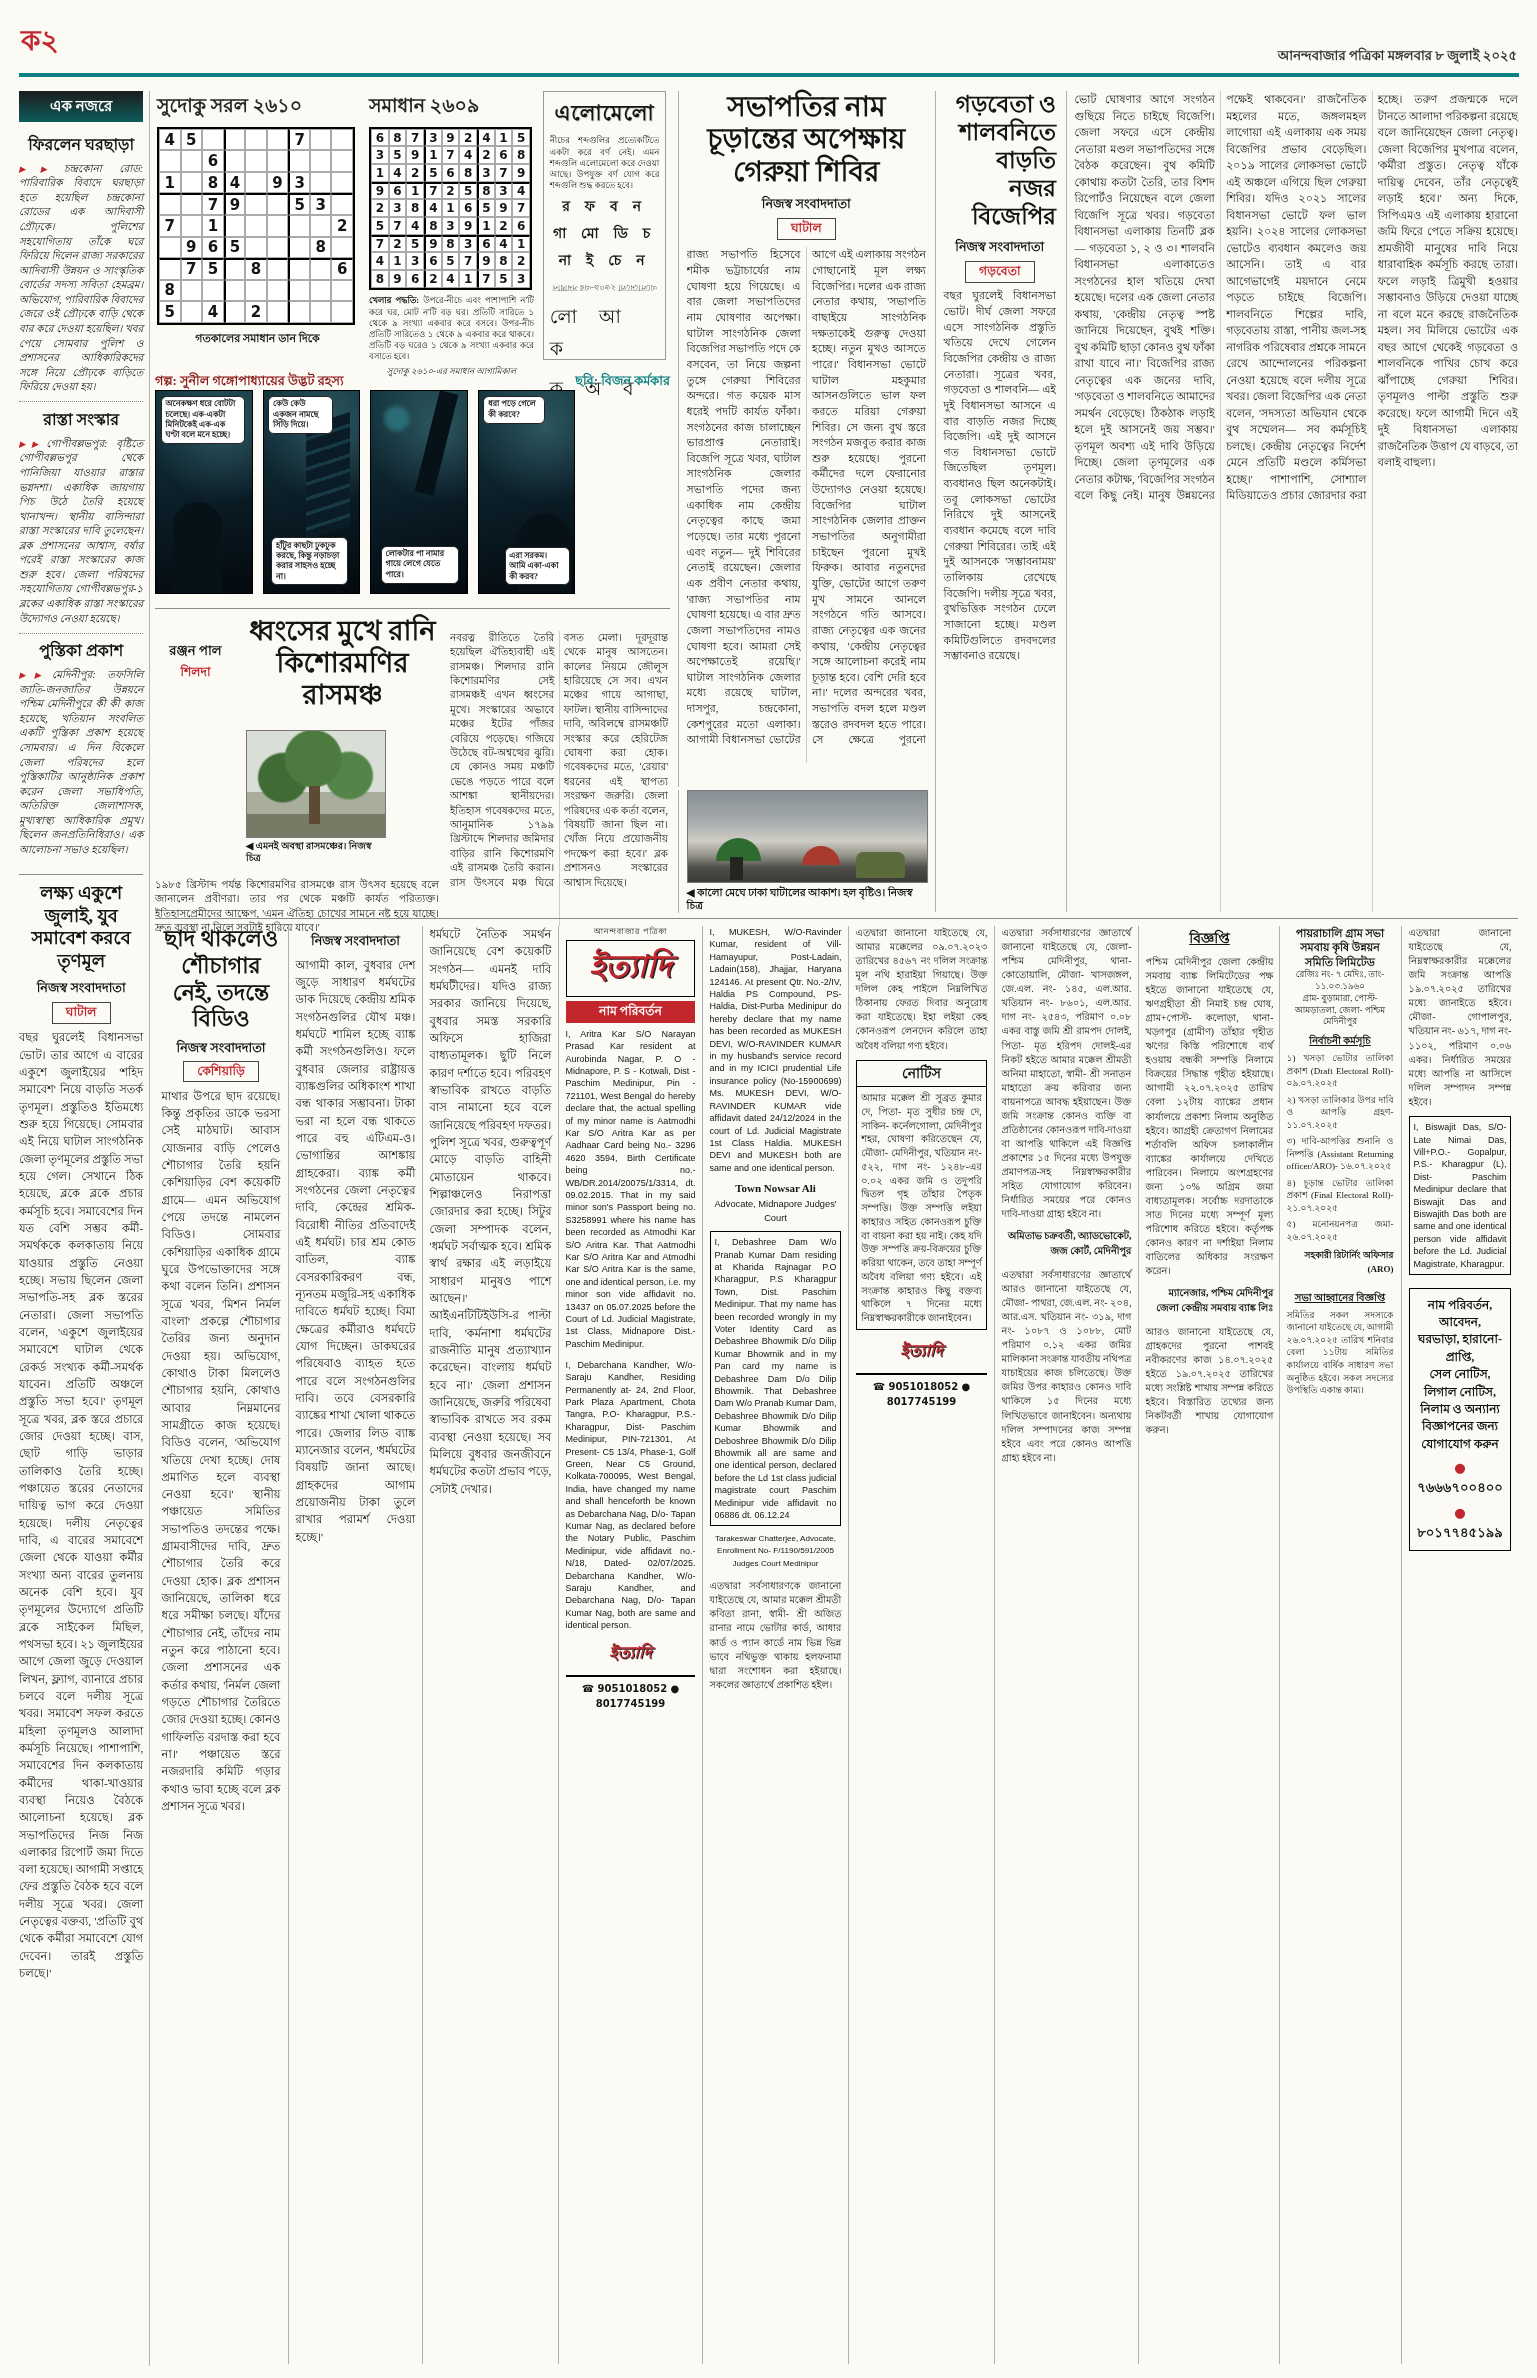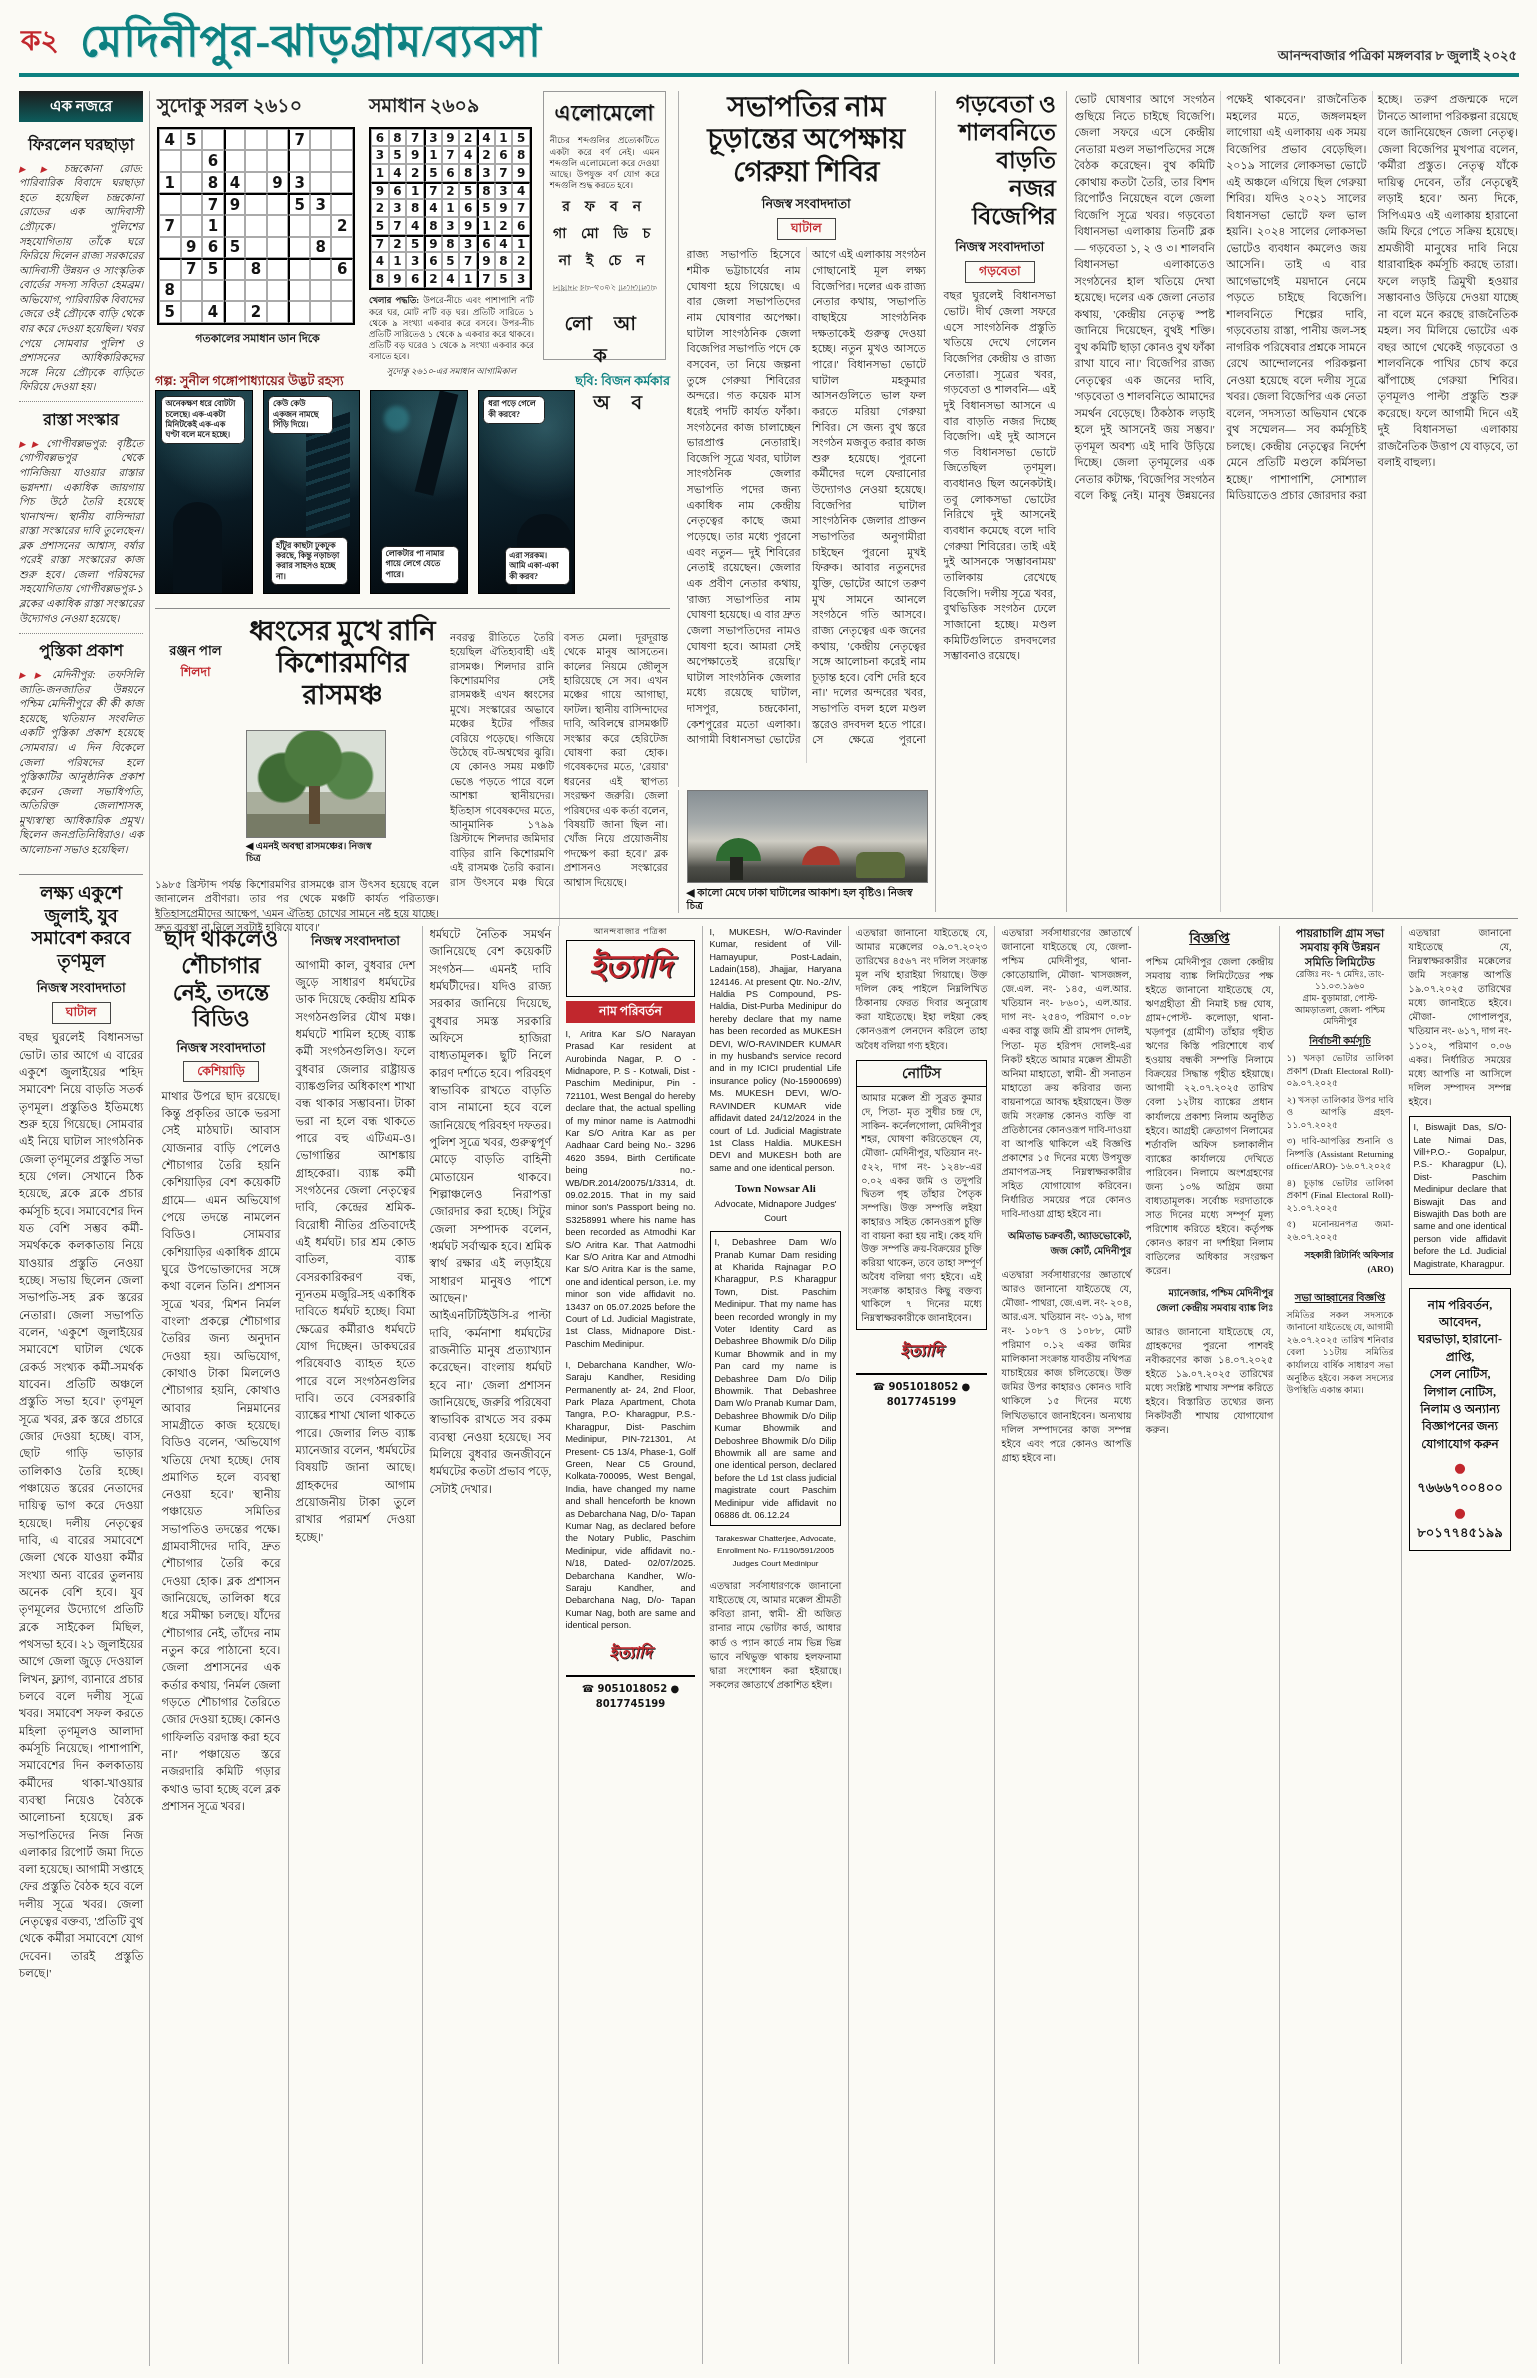--- a/index.html
+++ b/index.html
@@ -35,21 +35,21 @@
   .bl{border-left:2.4px solid #000!important;}
   .su-note{font-size:11px;font-weight:bold;text-align:center;margin-top:5.7px;}
   .su-method{font-size:8.5px;line-height:1.3;text-align:justify;margin-top:5.7px;}
   .su-credit{font-size:8.5px;font-style:italic;text-align:center;margin-top:2.8px;}
   
   #elomelo{position:absolute;left:543px;top:91px;width:123px;height:269px;border:0.9px solid #999;box-sizing:border-box;padding:4.7px 5.7px;}
   .elo-title{font-size:21px;font-weight:bold;text-align:center;letter-spacing:0.9px;margin-bottom:3.8px;text-shadow:0.9px 0.9px 0 #cfcfcf;}
   .elo-intro{font-size:8.5px;line-height:1.3;text-align:justify;margin-bottom:4.7px;}
   .elo-row{font-size:14px;font-weight:bold;text-align:center;letter-spacing:5.7px;margin:2.8px 0;}
   .elo-flip{transform:rotate(180deg);font-size:8.5px;color:#555;text-align:center;margin:6.6px 0;}
-  .elo-big{font-size:19px;font-weight:bold;text-align:center;letter-spacing:8.5px;margin:15px 0;}
+  .elo-big{font-size:19px;font-weight:normal;letter-spacing:8.5px;margin:8px 0;}
   
   #lead{position:absolute;left:678px;top:91px;width:248px;height:696px;border-left:0.9px solid #b0b0b0;padding-left:7.6px;box-sizing:border-box;}
   .lead-head{font-size:28px;font-weight:bold;line-height:1.16;text-align:center;}
   .lead-body{margin-top:7.6px;column-count:2;column-gap:11.4px;column-rule:0.9px solid #ccc;font-size:10.8px;line-height:1.45;text-align:justify;height:516px;overflow:hidden;}
   
   #photo{position:absolute;left:678px;top:790px;width:248px;border-left:0.9px solid #b0b0b0;padding-left:7.6px;box-sizing:border-box;}
   .photo-frame{position:relative;width:100%;height:91px;overflow:hidden;border:0.9px solid #777;
      background:linear-gradient(#878f94 0%,#a8adad 35%,#cfcdc4 55%,#8f8e85 72%,#4e4f49 84%,#3a3b36 100%);}
   .umb{position:absolute;border-radius:47px 47px 0 0;}
   .pcap{font-size:10.4px;font-weight:bold;line-height:1.3;margin-top:2.8px;}
@@ -128,21 +128,20 @@
   .contact-strip{border-top:2.8px double #000;margin-top:9.5px;padding-top:3.8px;text-align:center;font-weight:bold;font-size:10px;font-family:"DejaVu Sans",sans-serif;}
   .footer-logo{font-size:16px;font-weight:bold;font-style:italic;color:#c1272d;text-align:center;margin-top:9.5px;text-shadow:0.9px 0.9px 0 #222;}
 </style>
 </head>
 <body>
 
 <div id="paper">
 
   <div id="header">
     <div class="page-code">ক২</div>
-    <div class="masthead">মেদিনীপুর-ঝাড়গ্রাম/ব্যবসা</div>
     <div class="edition">আনন্দবাজার পত্রিকা মঙ্গলবার ৮ জুলাই ২০২৫</div>
   </div>
 
   <div id="leftcol">
     <div class="ek-head">এক নজরে</div>
 
     <div class="ek-item">
       <div class="ek-title">ফিরলেন ঘরছাড়া</div>
       <div class="ek-body"><span class="marker">▶▶</span><span>চন্দ্রকোনা রোড: পারিবারিক বিবাদে ঘরছাড়া হতে হয়েছিল চন্দ্রকোনা রোডের এক আদিবাসী প্রৌঢ়কে। পুলিশের সহযোগিতায় তাঁকে ঘরে ফিরিয়ে দিলেন রাজ্য সরকারের আদিবাসী উন্নয়ন ও সাংস্কৃতিক বোর্ডের সদস্য সবিতা হেমব্রম। অভিযোগ, পারিবারিক বিবাদের জেরে ওই প্রৌঢ়কে বাড়ি থেকে বার করে দেওয়া হয়েছিল। খবর পেয়ে সোমবার পুলিশ ও প্রশাসনের আধিকারিকদের সঙ্গে নিয়ে প্রৌঢ়কে বাড়িতে ফিরিয়ে দেওয়া হয়।</span></div>
     </div>

